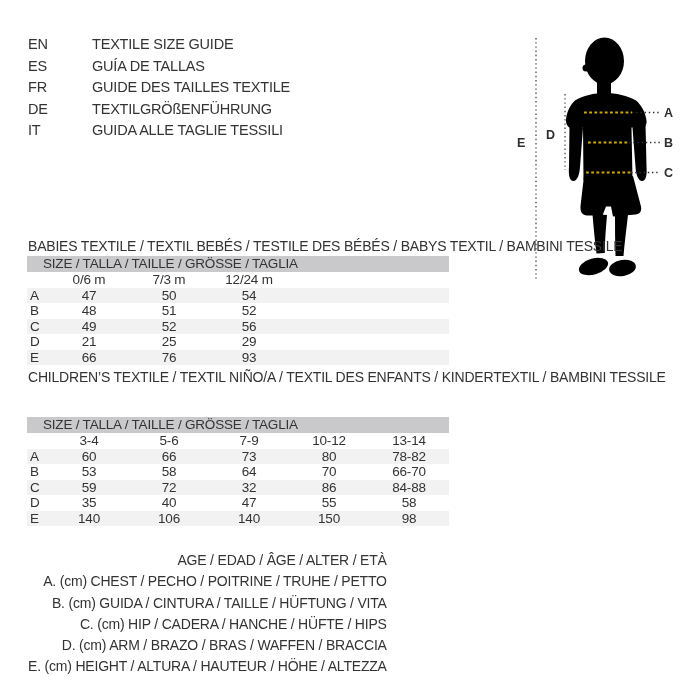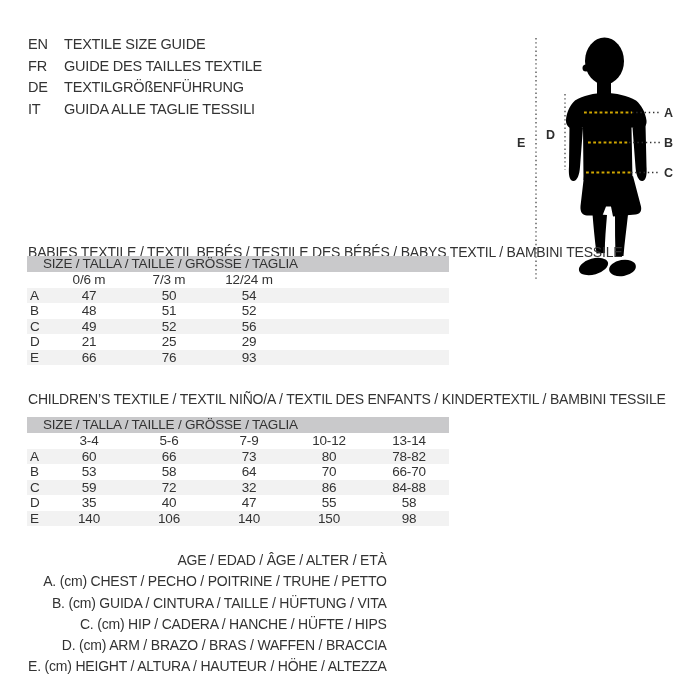--- a/index.html
+++ b/index.html
@@ -4,26 +4,26 @@
 <style>
   html,body{margin:0;padding:0;}
   body{
     width:700px;height:700px;position:relative;overflow:hidden;
     background:#ffffff;color:#333333;
     font-family:"Liberation Sans", sans-serif;
     letter-spacing:-0.2px;
   }
   
   .lang-list{position:absolute;left:28px;top:34px;font-size:14.5px;line-height:21.5px;}
-  .lang-row{display:flex;}
+  .lang-row{display:flex;gap:28px;}
   .lang-code{width:36px;flex:0 0 36px;}
   
   .sec-heading{position:absolute;left:28px;font-size:14px;white-space:nowrap;}
-  #babies-heading{top:244px;}
-  #children-heading{top:391px;}
+  #babies-heading{top:238px;}
+  #children-heading{top:369px;}
   
   .size-table{position:absolute;left:27px;width:422px;font-size:13.5px;}
   #babies-table{top:256px;}
   #children-table{top:417px;}
   .size-bar{height:16px;line-height:16px;background:#c9c9cb;padding-left:16px;
             font-size:13.5px;white-space:nowrap;}
   .t-row{display:grid;grid-template-columns:22px repeat(5,1fr);
          height:15.5px;line-height:15.5px;}
   .t-row span{text-align:center;}
   .t-row .rlabel{text-align:left;padding-left:3px;}
@@ -34,20 +34,24 @@
   .figure-wrap{position:absolute;left:505px;top:30px;width:190px;height:255px;}
   .fig-label{font-family:"Liberation Sans",sans-serif;font-size:12.5px;font-weight:bold;fill:#2e2e2e;}
 </style>
 </head>
 <body>
 
 <div class="lang-list">
   <div class="lang-row">
     <span class="lang-code">EN</span>
     <span>TEXTILE SIZE GUIDE</span>
+  </div>
+  <div class="lang-row">
+    <span class="lang-code">ES</span>
+    <span>GUÍA DE TALLAS</span>
   </div>
   <div class="lang-row">
     <span class="lang-code">FR</span>
     <span>GUIDE DES TAILLES TEXTILE</span>
   </div>
   <div class="lang-row">
     <span class="lang-code">DE</span>
     <span>TEXTILGRÖßENFÜHRUNG</span>
   </div>
   <div class="lang-row">

